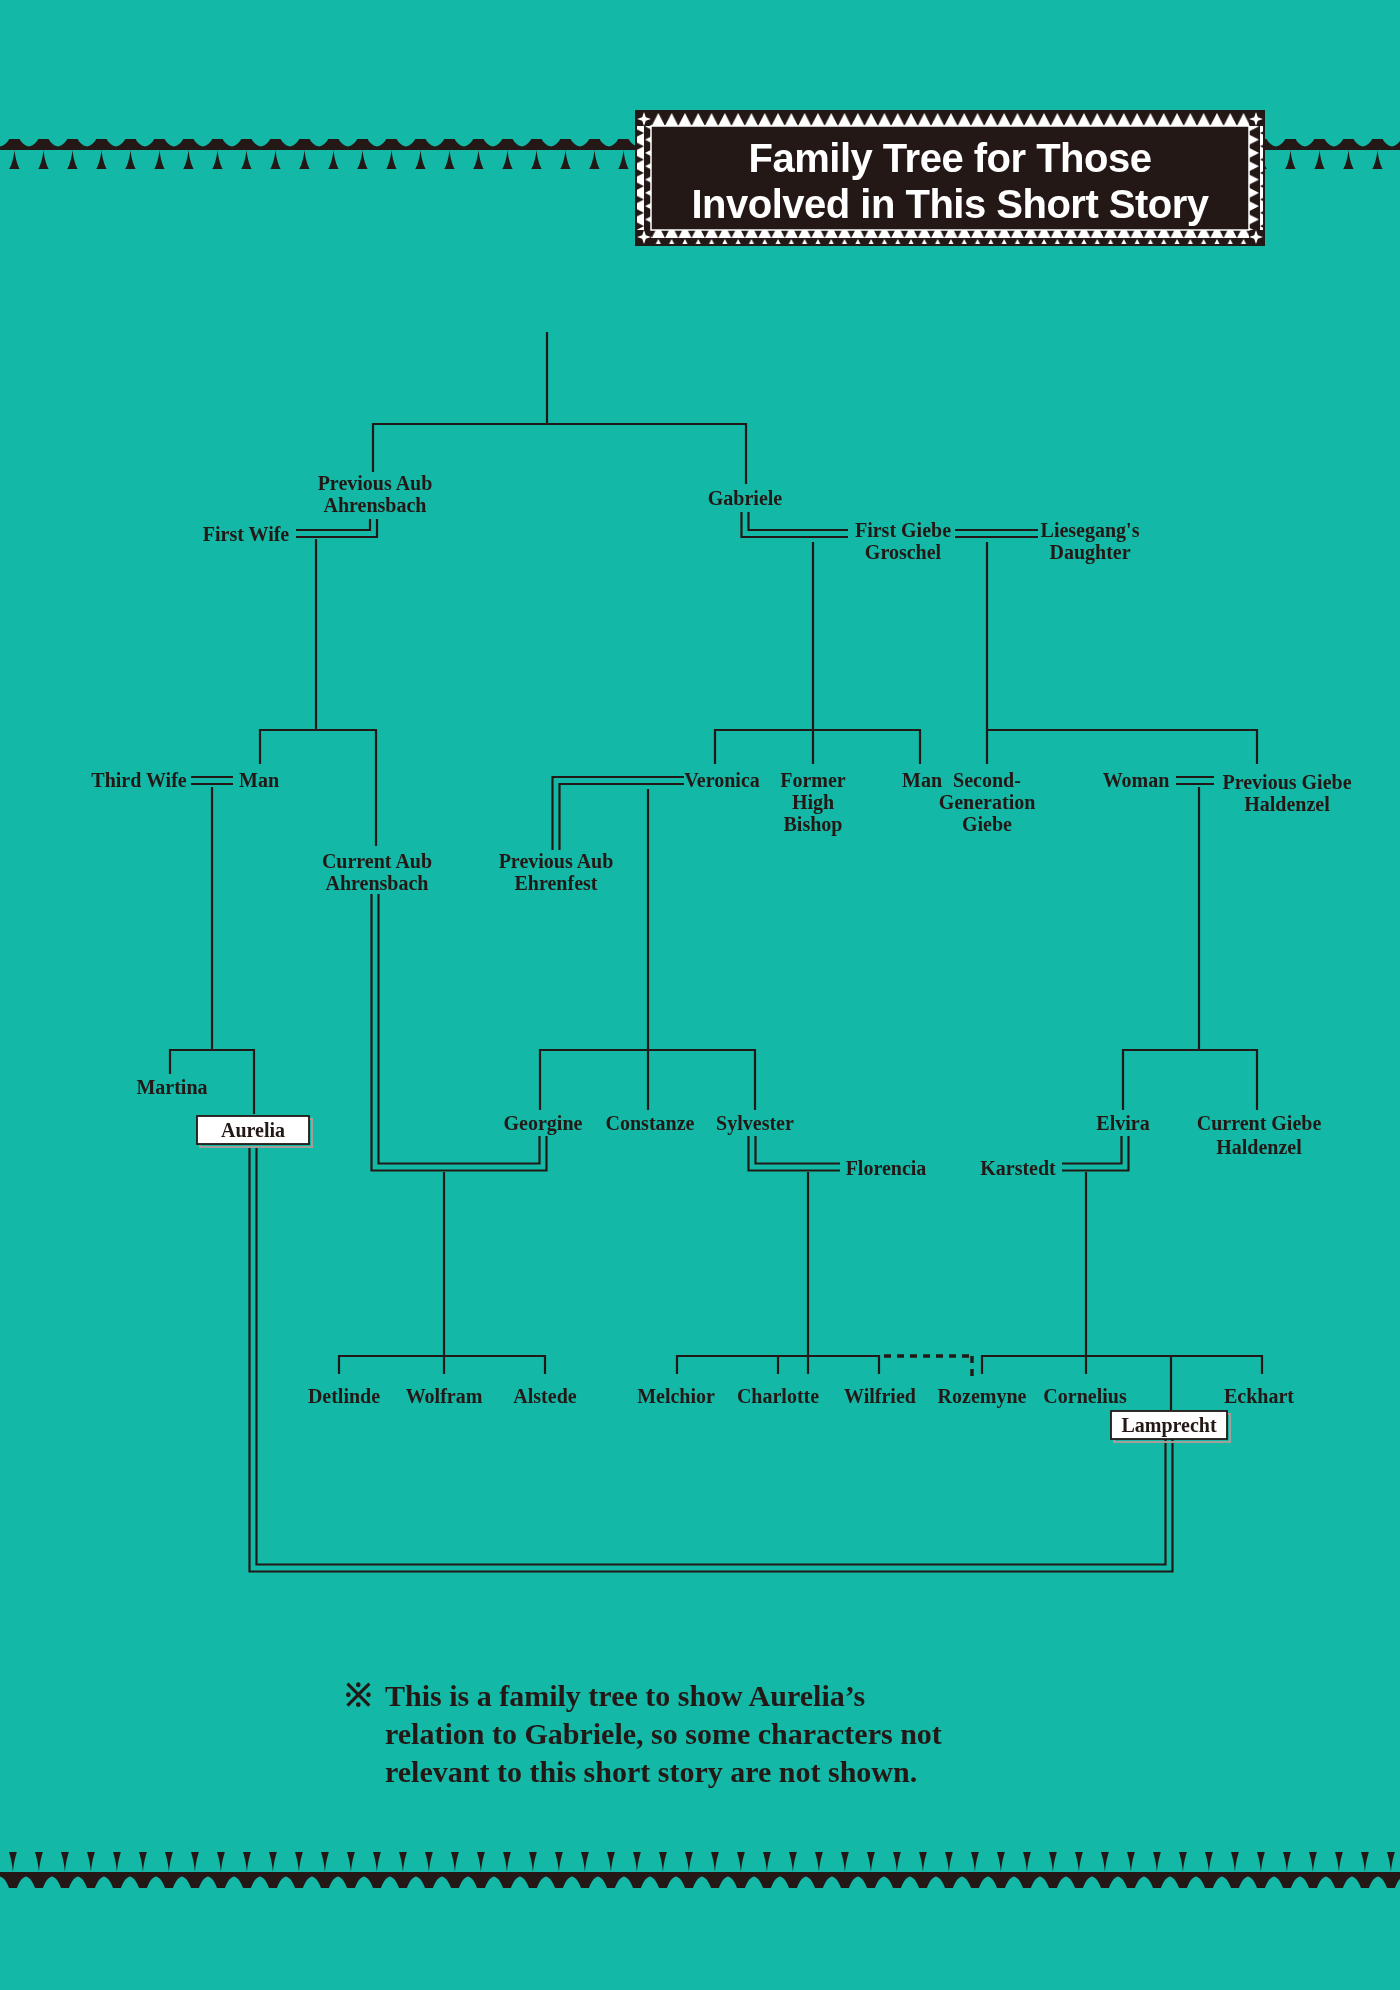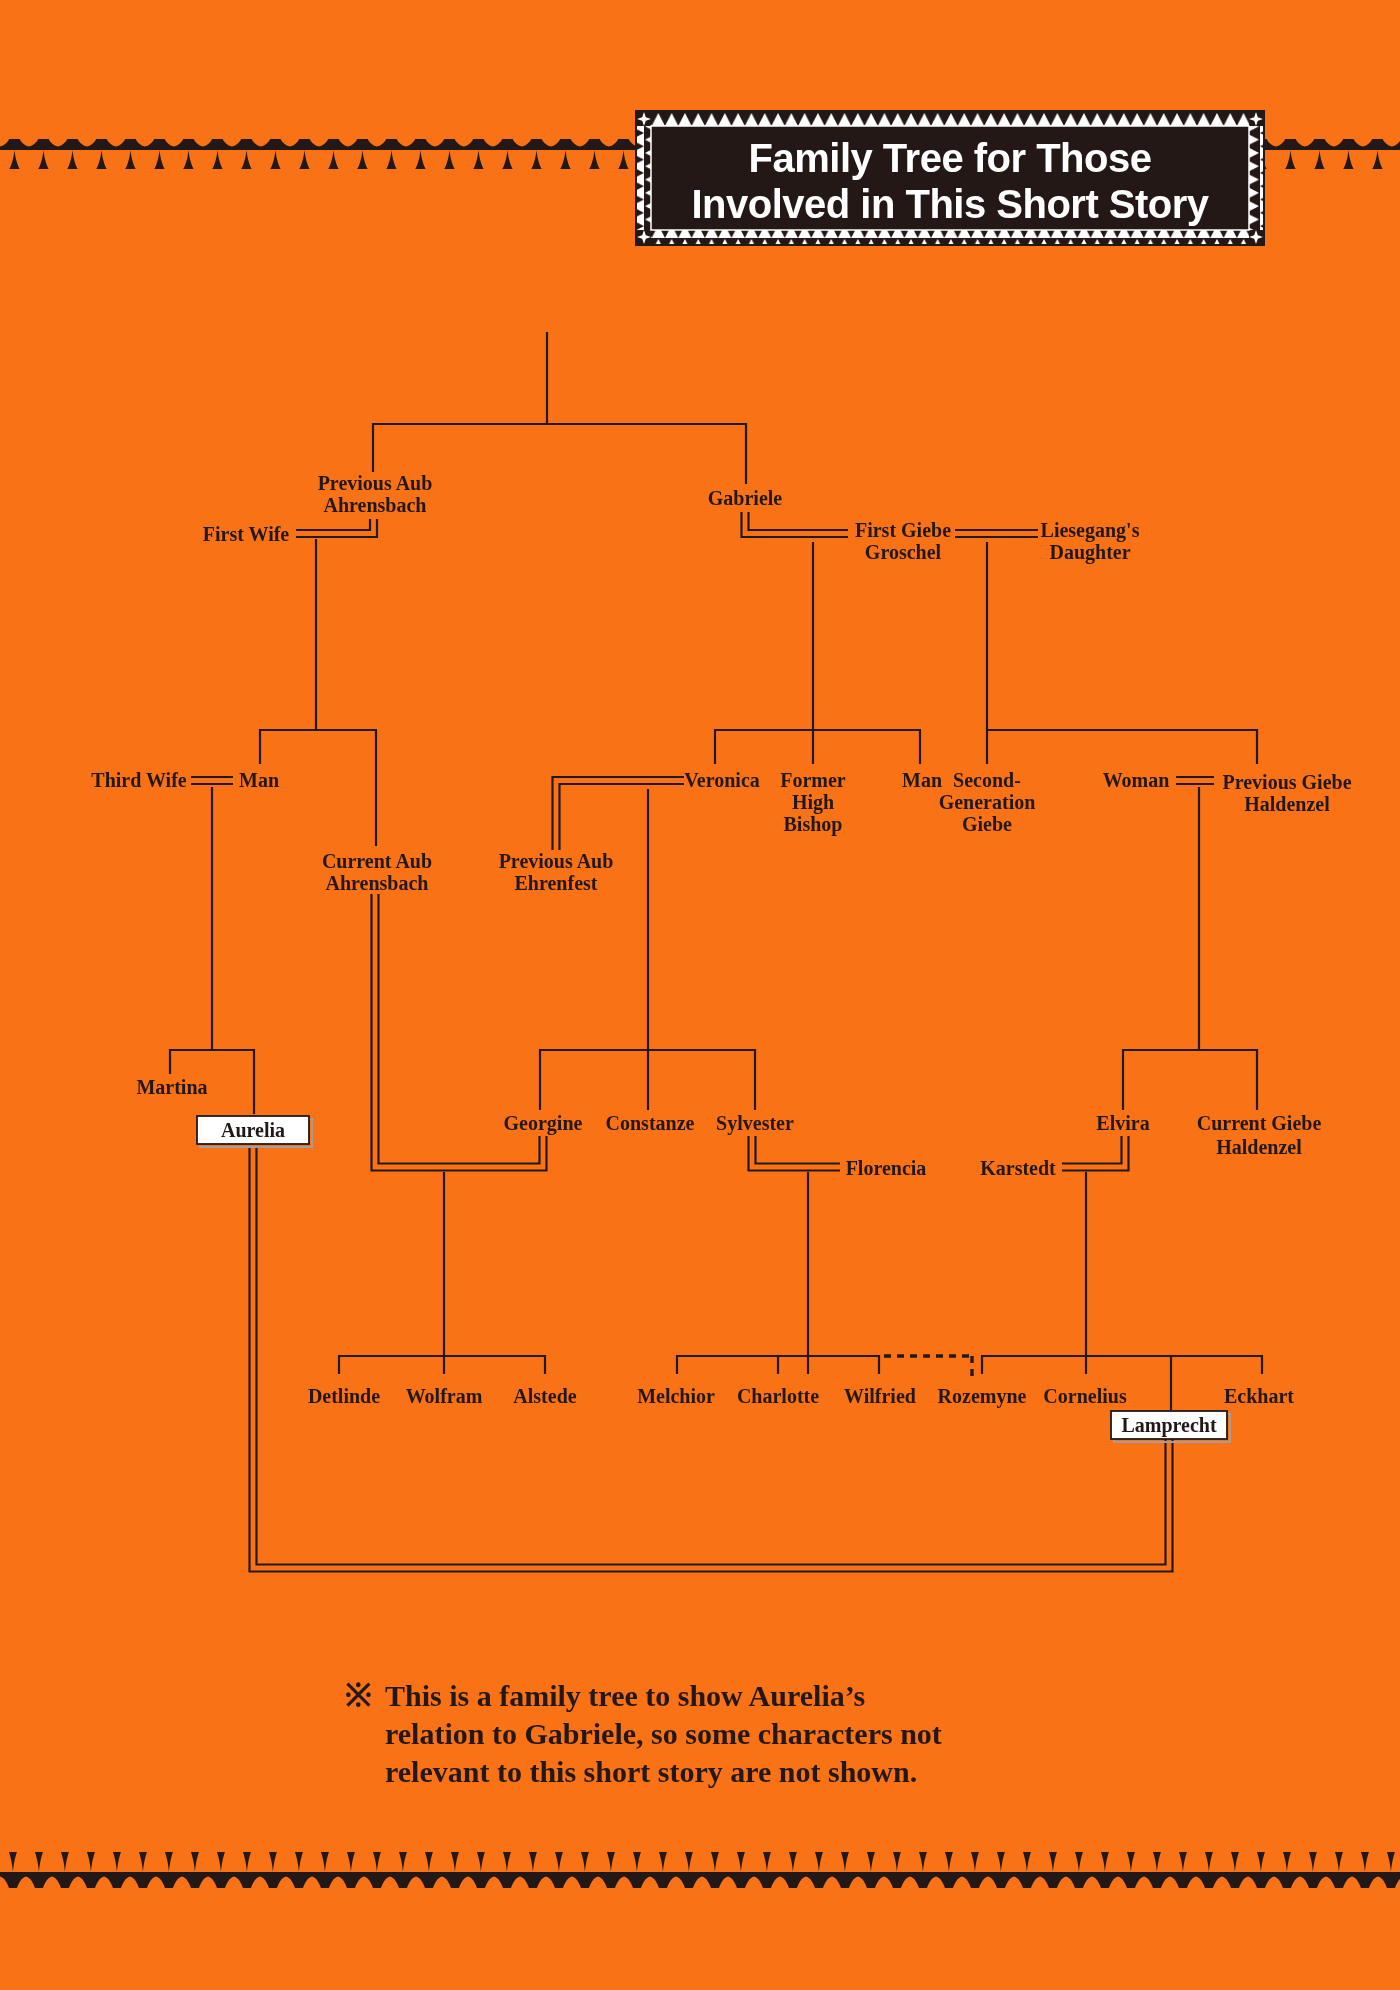--- a/index.html
+++ b/index.html
@@ -1,16 +1,16 @@
 <!DOCTYPE html>
 <html><head>
 <meta charset="utf-8">
 <style>
   html,body{margin:0;padding:0;background:#ffffff;}
-  .page{position:relative;width:1400px;height:1990px;background:#f97316;overflow:hidden;}
+  .page{position:relative;width:1400px;height:1990px;background:#14b8a6;overflow:hidden;}
   svg{display:block;}
   .ln{stroke:#231815;stroke-width:2.2;fill:none;stroke-linecap:butt;stroke-linejoin:miter;}
   .dotted{stroke:#231815;stroke-width:3.4;fill:none;stroke-dasharray:7 6;}
   .nl{font-family:"Liberation Serif",serif;font-weight:bold;font-size:20px;fill:#231815;text-anchor:middle;}
   .boxlbl{font-family:"Liberation Serif",serif;font-weight:bold;font-size:20px;fill:#231815;text-anchor:middle;}
   .title-text{font-family:"Liberation Sans",sans-serif;font-weight:bold;font-size:40px;fill:#ffffff;text-anchor:middle;letter-spacing:-0.5px;}
   .footnote{font-family:"Liberation Serif",serif;font-weight:bold;font-size:30px;fill:#231815;text-anchor:start;}
   .fn-marker{font-family:"Liberation Serif",serif;font-weight:bold;font-size:32px;fill:#231815;text-anchor:start;}
   .nodebox{fill:#ffffff;stroke:#231815;stroke-width:1.8;}
   .nodebox-shadow{fill:none;stroke:#a59d97;stroke-width:2;}

